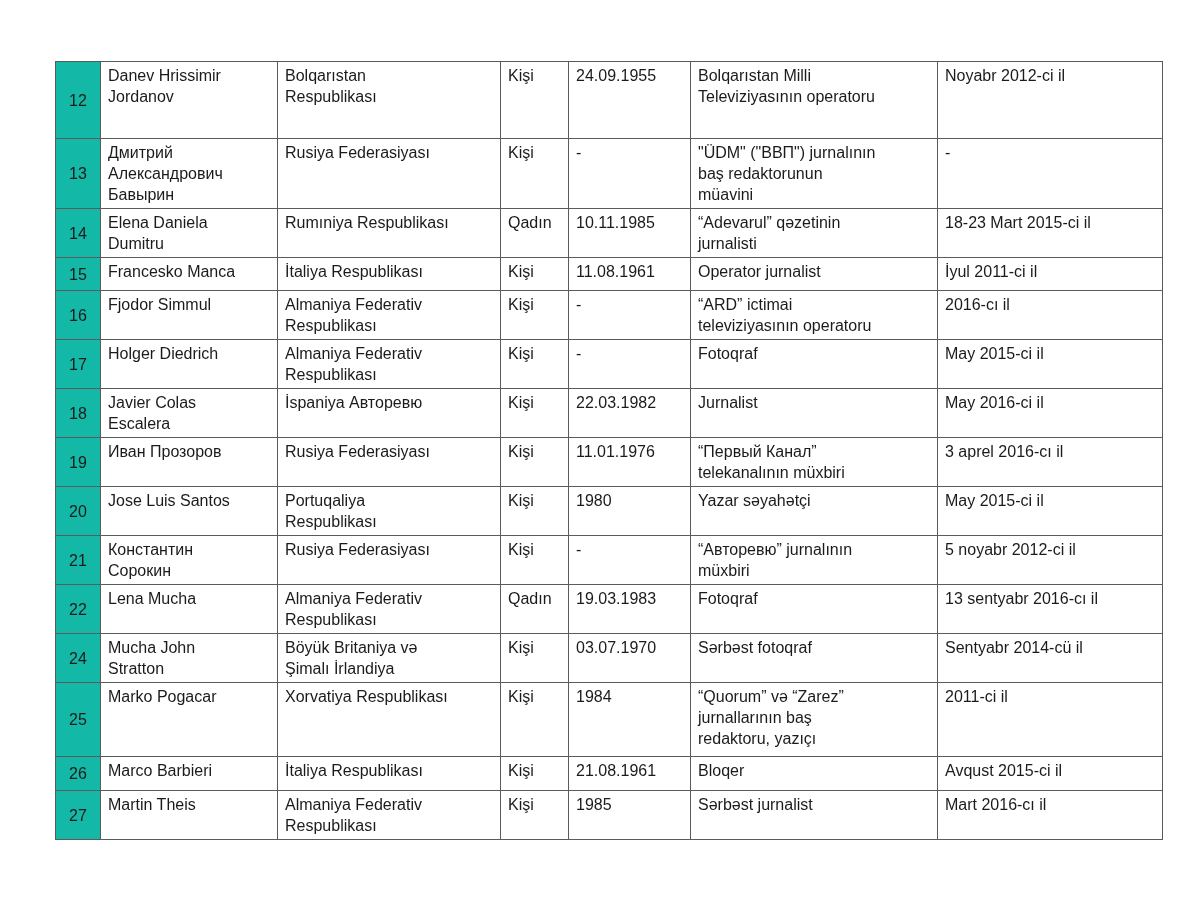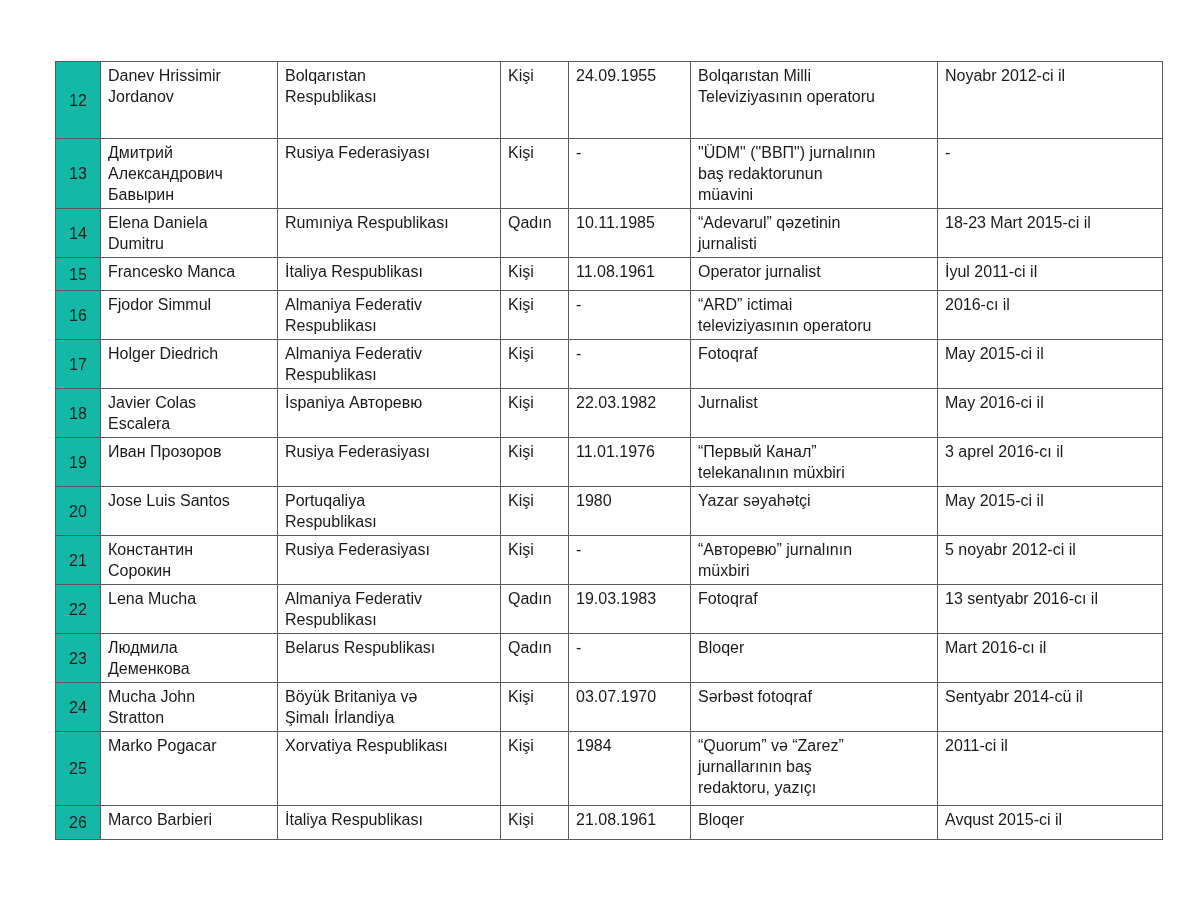--- a/index.html
+++ b/index.html
@@ -160,30 +160,20 @@
           <td class="num-cell">22</td>
           <td>Lena Mucha</td>
           <td>Almaniya Federativ
 Respublikası</td>
           <td>Qadın</td>
           <td>19.03.1983</td>
           <td>Fotoqraf</td>
           <td>13 sentyabr 2016-cı il</td>
         </tr>
         <tr style="height: 47px;">
-          <td class="num-cell">23</td>
-          <td>Людмила
-Деменкова</td>
-          <td>Belarus Respublikası</td>
-          <td>Qadın</td>
-          <td>-</td>
-          <td>Bloqer</td>
-          <td>Mart 2016-cı il</td>
-        </tr>
-        <tr style="height: 47px;">
           <td class="num-cell">24</td>
           <td>Mucha John
 Stratton</td>
           <td>Böyük Britaniya və
 Şimalı İrlandiya</td>
           <td>Kişi</td>
           <td>03.07.1970</td>
           <td>Sərbəst fotoqraf</td>
           <td>Sentyabr 2014-cü il</td>
         </tr>
@@ -200,15 +190,25 @@
         </tr>
         <tr style="height: 34px; margin-left: 36px;">
           <td class="num-cell">26</td>
           <td>Marco Barbieri</td>
           <td>İtaliya Respublikası</td>
           <td>Kişi</td>
           <td>21.08.1961</td>
           <td>Bloqer</td>
           <td>Avqust 2015-ci il</td>
         </tr>
+        <tr style="height: 46px;">
+          <td class="num-cell">27</td>
+          <td>Martin Theis</td>
+          <td>Almaniya Federativ
+Respublikası</td>
+          <td>Kişi</td>
+          <td>1985</td>
+          <td>Sərbəst jurnalist</td>
+          <td>Mart 2016-cı il</td>
+        </tr>
       </tbody>
   </table>
 </div>
 
 </body></html>

